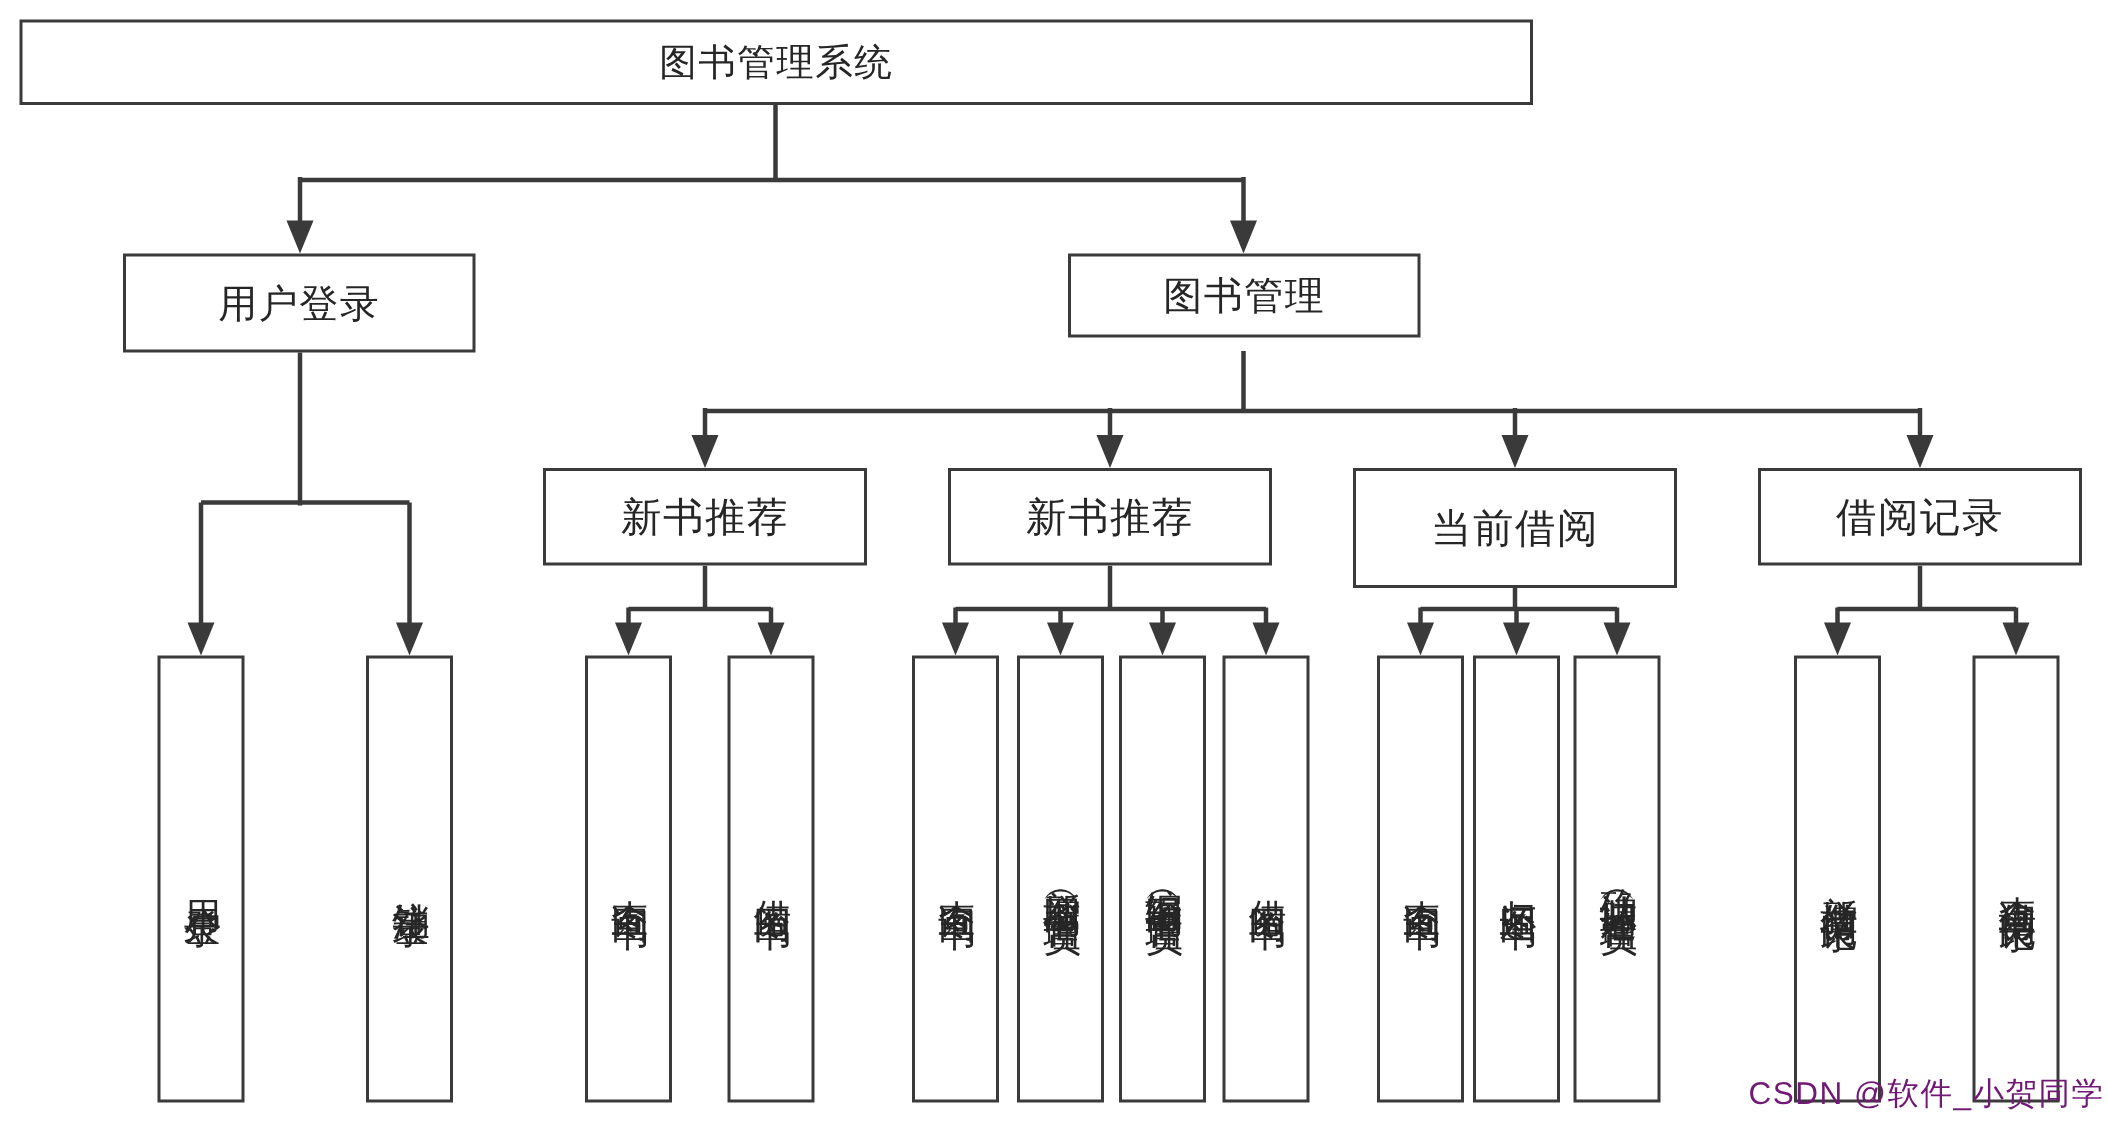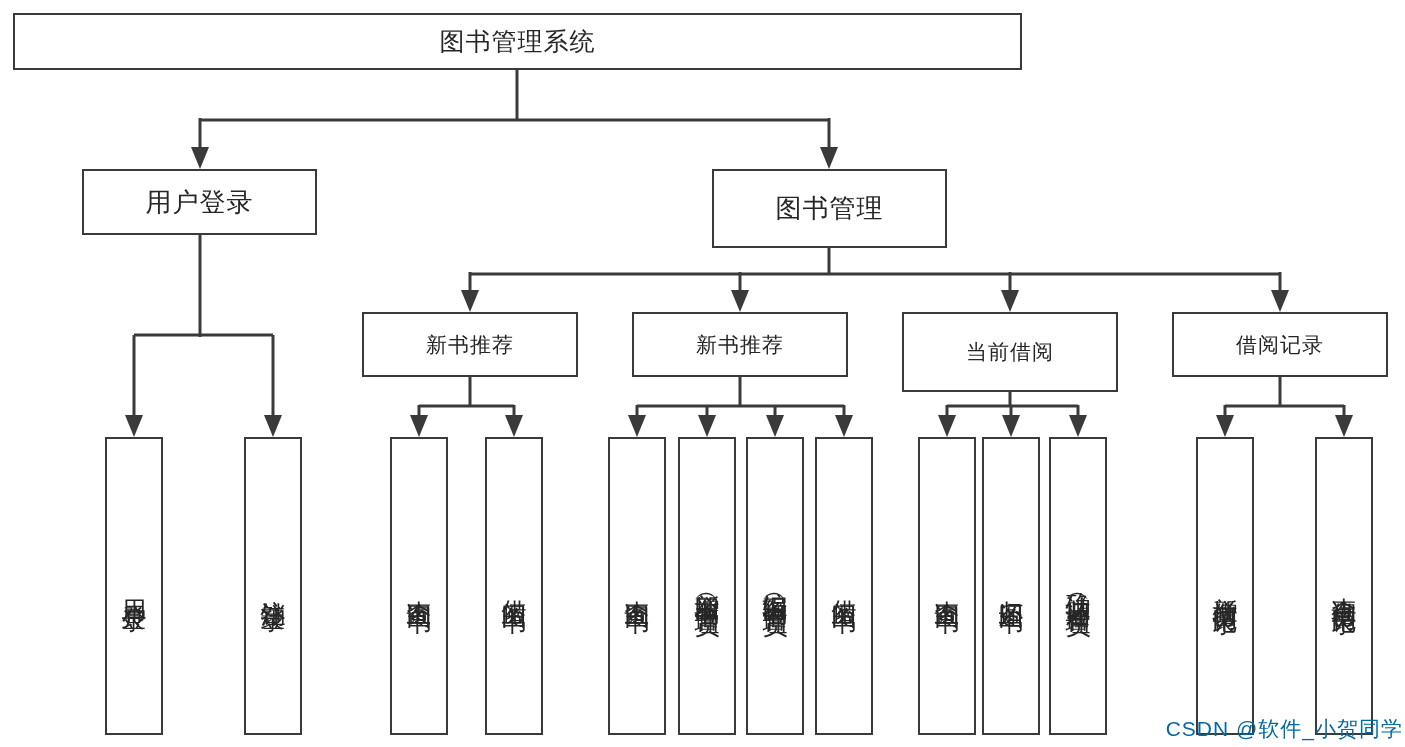--- a/index.html
+++ b/index.html
@@ -22,35 +22,35 @@
     box-sizing: border-box;
     background: #ffffff;
     border: 2px solid #3a3a3a;
     display: flex;
     align-items: center;
     justify-content: center;
     text-align: center;
   }
   .root  { font-size: 25px; letter-spacing: 1px; }
   .lvl1  { font-size: 26px; letter-spacing: 1px; }
-  .lvl2  { font-size: 21px; letter-spacing: 1px; }
+  .lvl2  { font-size: 27px; letter-spacing: 1px; }
   .leaf span {
     writing-mode: vertical-rl;
     text-orientation: mixed;
     font-size: 25px;
     letter-spacing: 3px;
     line-height: 1;
     white-space: nowrap;
   }
   .watermark {
     position: absolute;
     right: 2px;
     bottom: 4px;
     font-size: 21px;
-    color: #0369a1;
+    color: #701a75;
     letter-spacing: 1px;
     z-index: 5;
   }
 </style>
 </head>
 <body>
 
 <div class="canvas">
 
   <svg class="connectors" viewBox="0 0 1405 747" width="1405" height="747" stroke="#3a3a3a" stroke-width="3" fill="none">
@@ -129,21 +129,21 @@
     </g>
   </svg>
 
   <div class="node root" style="left:13px;top:13px;width:1009px;height:57px">
     <span>图书管理系统</span>
   </div>
 
   <div class="node lvl1" style="left:82px;top:169px;width:235px;height:66px">
     <span>用户登录</span>
   </div>
-  <div class="node lvl1" style="left:712px;top:169px;width:235px;height:79px">
+  <div class="node lvl1" style="left:712px;top:169px;width:235px;height:56px">
     <span>图书管理</span>
   </div>
 
   <div class="node lvl2" style="left:362px;top:312px;width:216px;height:65px">
     <span>新书推荐</span>
   </div>
   <div class="node lvl2" style="left:632px;top:312px;width:216px;height:65px">
     <span>新书推荐</span>
   </div>
   <div class="node lvl2" style="left:902px;top:312px;width:216px;height:80px">

